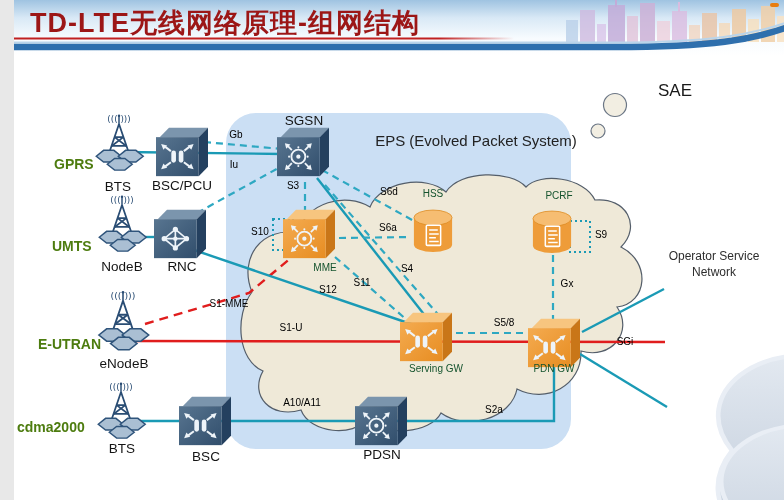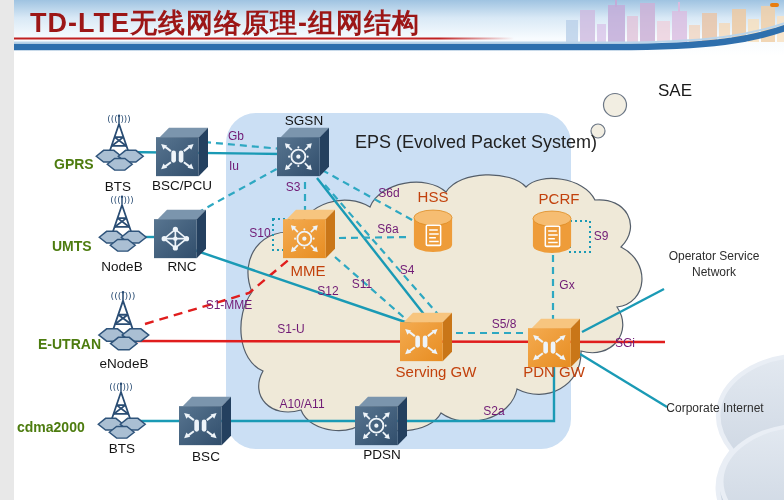--- a/index.html
+++ b/index.html
@@ -16,25 +16,25 @@
   
   .eps-rect { position:absolute; left:212px; top:113px; width:345px; height:336px;
               background:#cbdff4; border-radius:30px; }
   .scene { position:absolute; left:0; top:0; z-index:3; }
   .node  { position:absolute; z-index:5; }
   .right-edge { position:absolute; left:776px; top:58px; width:1px; height:442px; background:#b7bcc2; z-index:2; }
 
   
   .lbl { position:absolute; z-index:8; white-space:nowrap; }
   .ctr { transform:translateX(-50%); text-align:left; }
-  .if   { font-size:12px; color:#701a75; }
+  .if   { font-size:10px; color:#000000; }
   .nodelbl { font-size:13.5px; color:#141414; }
   .tech { font-size:14px; font-weight:bold; color:#4d7c0f; }
-  .redlbl { font-size:15px; color:#c2410c; }
-  .eps-lbl { font-size:18px; color:#222222; }
+  .redlbl { font-size:10px; color:#14532d; }
+  .eps-lbl { font-size:15px; color:#222222; }
   .sae-lbl { font-size:17px; color:#1a1a1a; }
   .cloud-lbl { position:absolute; z-index:8; font-size:12px; color:#2e2e2e;
                text-align:center; line-height:1.35; }
 </style>
 </head>
 <body>
 
 <div class="slide">
 
   <div class="hdr">
@@ -296,21 +296,21 @@
   <div class="lbl nodelbl ctr" style="left:104px;top:179px">BTS</div>
   <div class="lbl nodelbl ctr" style="left:168px;top:178px">BSC/PCU</div>
   <div class="lbl nodelbl ctr" style="left:108px;top:259px">NodeB</div>
   <div class="lbl nodelbl ctr" style="left:168px;top:259px">RNC</div>
   <div class="lbl nodelbl ctr" style="left:110px;top:356px">eNodeB</div>
   <div class="lbl nodelbl ctr" style="left:108px;top:441px">BTS</div>
   <div class="lbl nodelbl ctr" style="left:192px;top:449px">BSC</div>
   <div class="lbl nodelbl ctr" style="left:290px;top:113px">SGSN</div>
   <div class="lbl nodelbl ctr" style="left:368px;top:447px">PDSN</div>
 
-  <div class="lbl redlbl ctr" style="left:294px;top:262px">MME</div>
+  <div class="lbl redlbl ctr" style="left:311px;top:262px">MME</div>
   <div class="lbl redlbl ctr" style="left:419px;top:188px">HSS</div>
   <div class="lbl redlbl ctr" style="left:545px;top:190px">PCRF</div>
   <div class="lbl redlbl ctr" style="left:422px;top:363px">Serving GW</div>
   <div class="lbl redlbl ctr" style="left:540px;top:363px">PDN GW</div>
 
   <div class="lbl if ctr" style="left:222px;top:129px">Gb</div>
   <div class="lbl if ctr" style="left:220px;top:159px">Iu</div>
   <div class="lbl if ctr" style="left:279px;top:180px">S3</div>
   <div class="lbl if ctr" style="left:246px;top:226px">S10</div>
   <div class="lbl if ctr" style="left:375px;top:186px">S6d</div>
@@ -321,15 +321,14 @@
   <div class="lbl if ctr" style="left:215px;top:298px">S1-MME</div>
   <div class="lbl if ctr" style="left:277px;top:322px">S1-U</div>
   <div class="lbl if ctr" style="left:490px;top:317px">S5/8</div>
   <div class="lbl if ctr" style="left:587px;top:229px">S9</div>
   <div class="lbl if ctr" style="left:553px;top:278px">Gx</div>
   <div class="lbl if ctr" style="left:611px;top:336px">SGi</div>
   <div class="lbl if ctr" style="left:288px;top:397px">A10/A11</div>
   <div class="lbl if ctr" style="left:480px;top:404px">S2a</div>
 
   <div class="cloud-lbl" style="left:636px;top:248px;width:128px">Operator Service Network</div>
-  <div class="cloud-lbl" style="left:648px;top:400px;width:106px">Corporate Internet</div>
 
 </div>
 
 </body></html>

